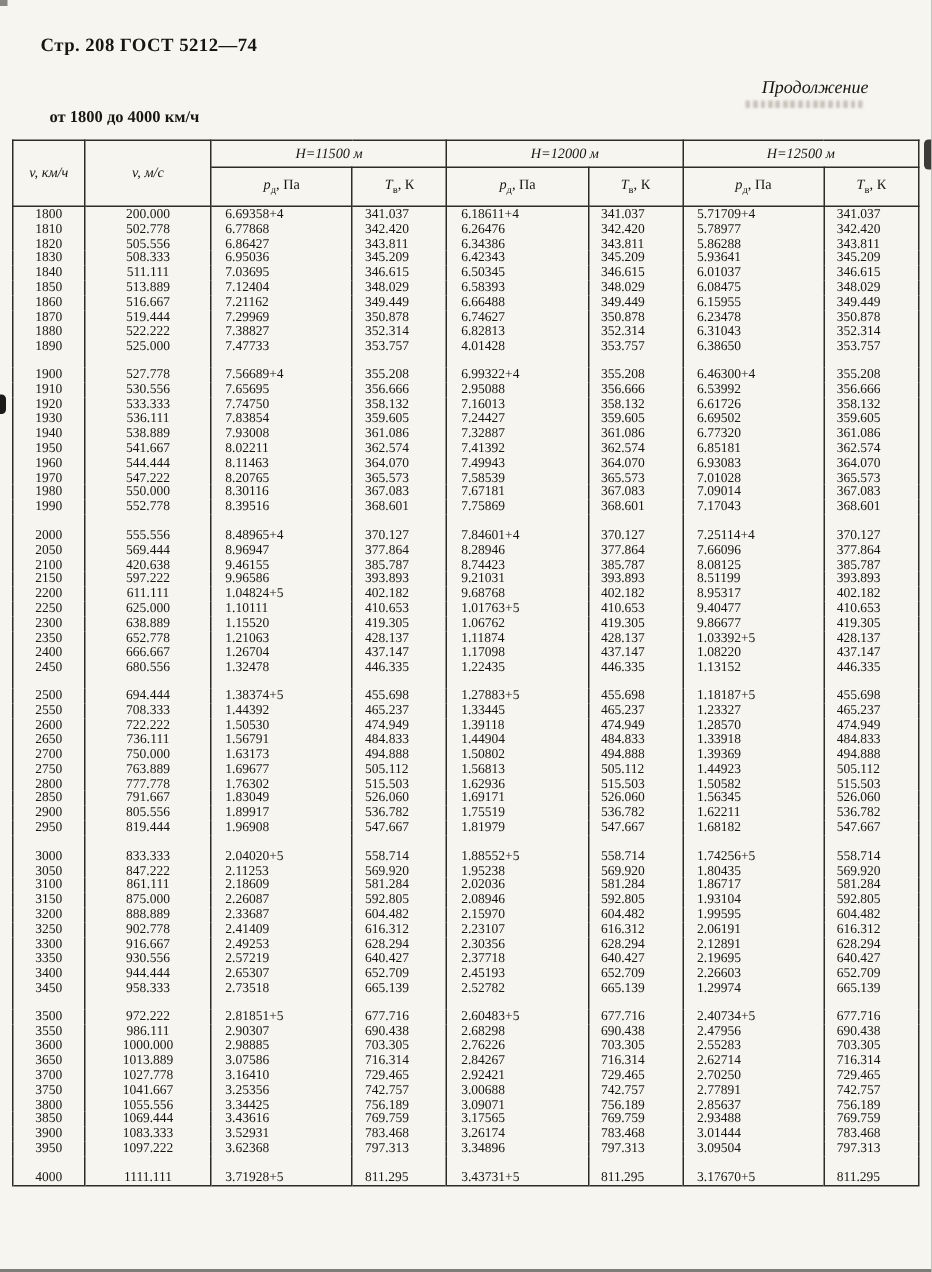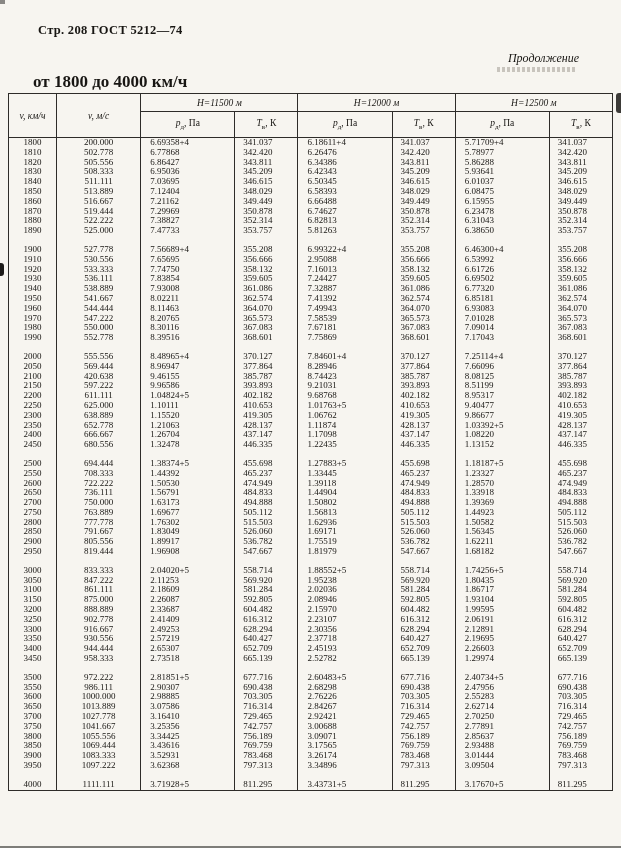--- a/index.html
+++ b/index.html
@@ -2,35 +2,35 @@
 <html><head>
 <meta charset="utf-8">
 <style>
   html,body { margin:0; padding:0; background:#9a9a9a; }
   .page {
     position:relative; width:621px; height:848px; margin:0 auto;
     background:#f7f5f0; overflow:hidden;
     font-family:"Liberation Serif", serif; color:#181613;
   }
   .page-header-left {
-    position:absolute; top:23px; left:38px;
+    position:absolute; top:23px; left:27px;
     font-size:12.5px; font-weight:bold; letter-spacing:.3px;
   }
   .continuation {
     position:absolute; top:51px; right:42px;
     font-size:12px; font-style:italic;
   }
   .illegible-print {
     position:absolute; top:67px; right:46px; width:78px; height:5px;
     background:repeating-linear-gradient(90deg,#b9b4ac 0 3px,transparent 3px 5px);
     filter:blur(0.6px); opacity:.75;
   }
   .range-title {
     position:absolute; top:72px; left:33px;
-    font-size:17px; font-weight:bold;
+    font-size:11px; font-weight:bold;
   }
   table.data {
     position:absolute; top:93px; left:8px;
     border-collapse:collapse; table-layout:fixed;
     width:605px; border:1px solid #2e2c29;
   }
   .data th, .data td { padding:0; margin:0; overflow:hidden; white-space:nowrap; }
   .data thead th {
     border:1px solid #2e2c29; font-weight:normal;
     font-size:9.5px; text-align:center;
@@ -183,21 +183,21 @@
           <td class="c4">6.82813</td>
           <td class="c5">352.314</td>
           <td class="c6">6.31043</td>
           <td class="c7">352.314</td>
         </tr>
         <tr>
           <td class="c0">1890</td>
           <td class="c1">525.000</td>
           <td class="c2">7.47733</td>
           <td class="c3">353.757</td>
-          <td class="c4">5.81263</td>
+          <td class="c4">4.01428</td>
           <td class="c5">353.757</td>
           <td class="c6">6.38650</td>
           <td class="c7">353.757</td>
         </tr>
         <tr class="gap-row">
           <td class="c0"></td>
           <td class="c1"></td>
           <td class="c2"></td>
           <td class="c3"></td>
           <td class="c4"></td>

